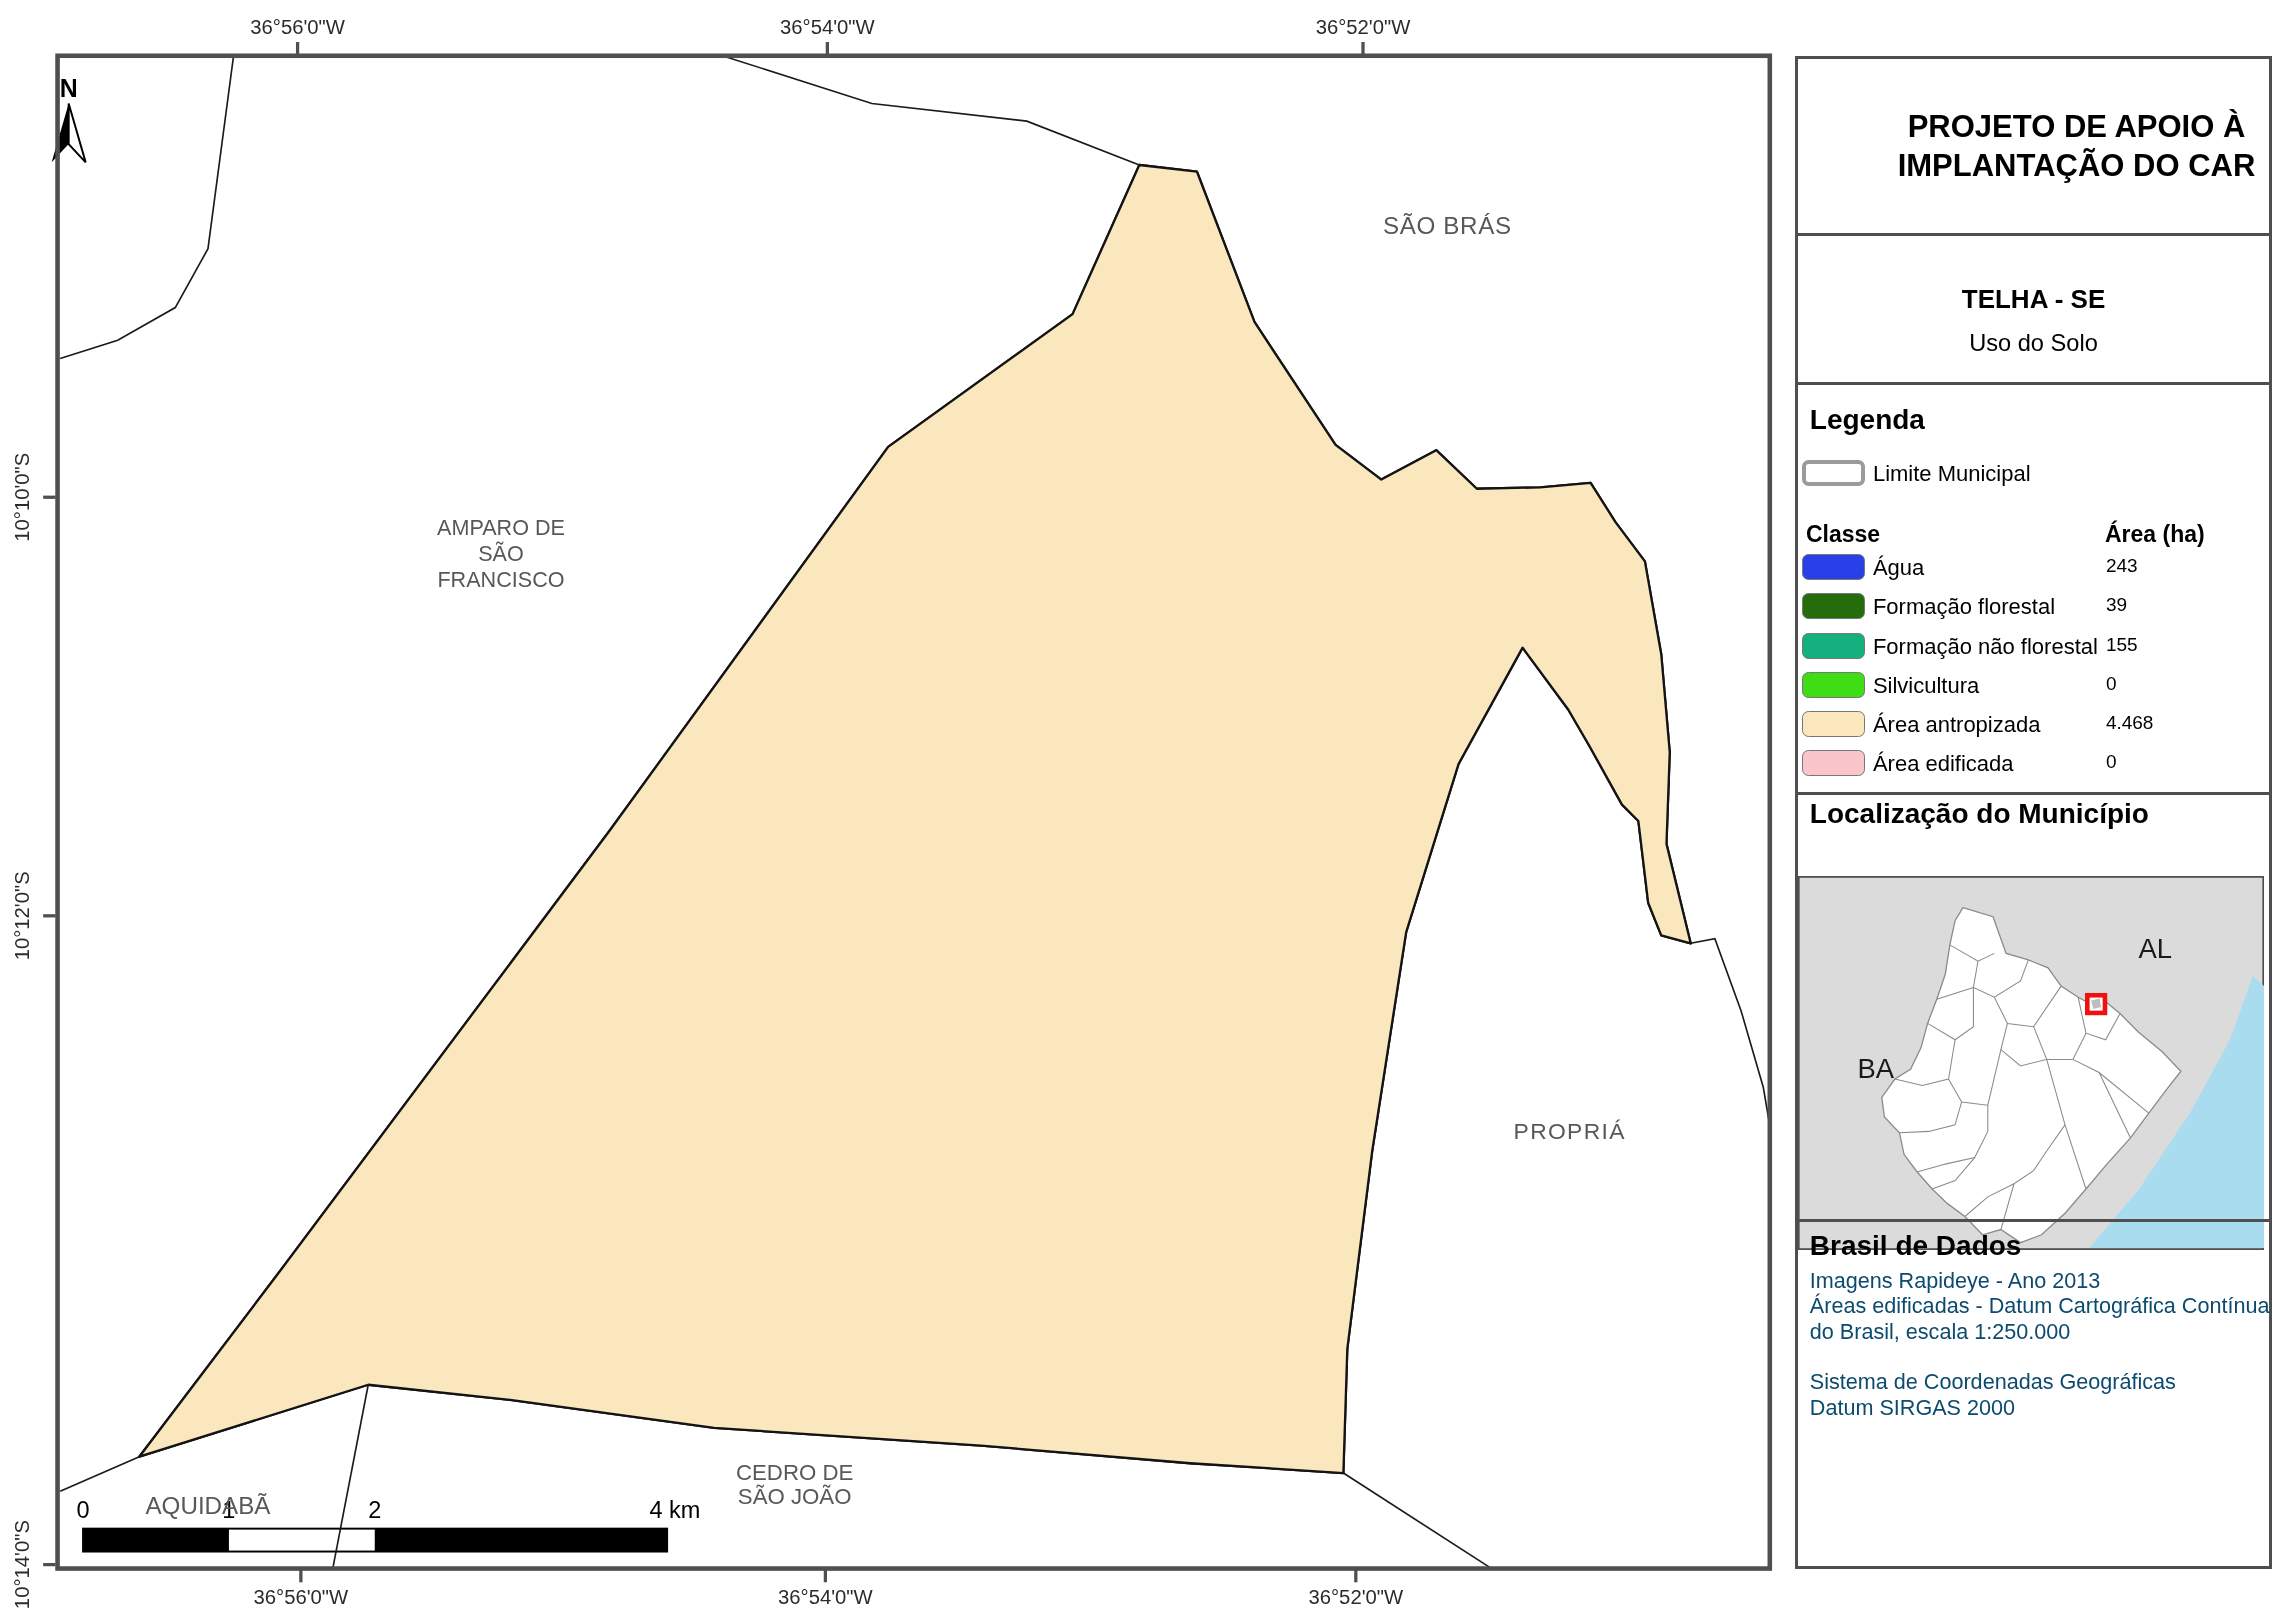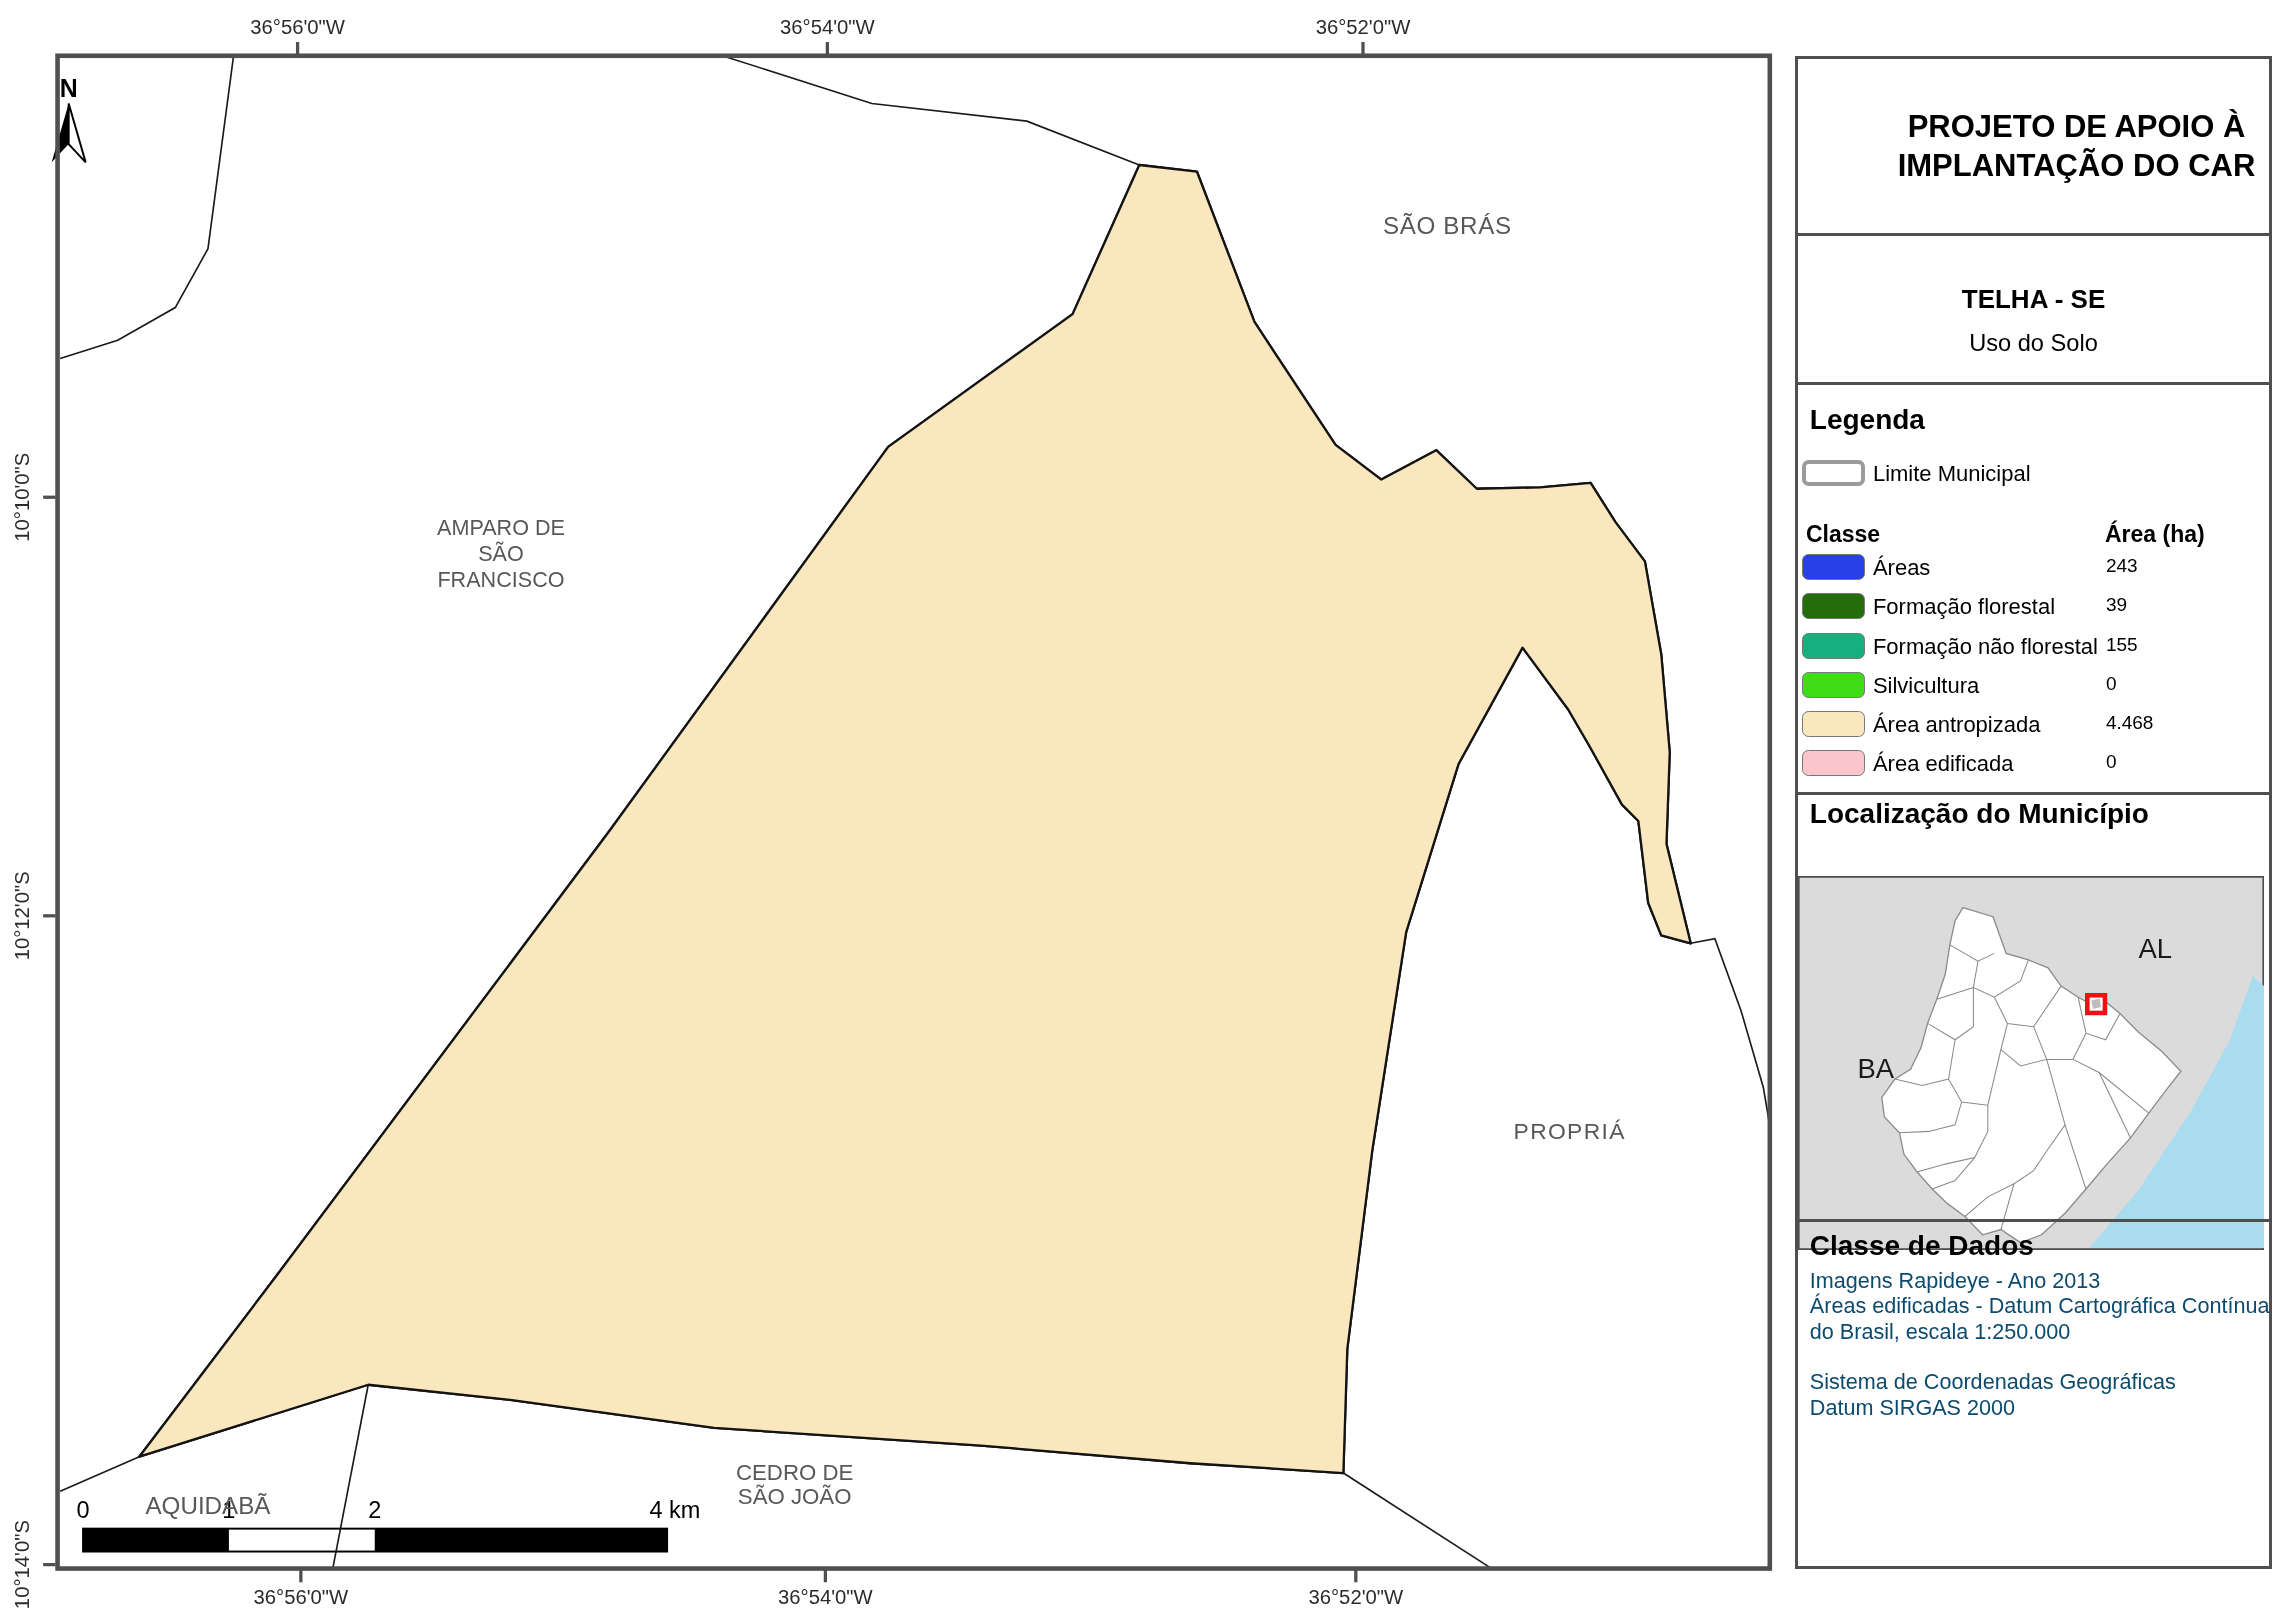--- a/index.html
+++ b/index.html
@@ -235,21 +235,21 @@
   <div class="leg-row" style="top:401px">
     <div class="swatch limite"></div>
     <div class="leg-label">Limite Municipal</div>
   </div>
 
   <div class="leg-colhead" style="left:7.9px;top:462px">Classe</div>
   <div class="leg-colhead" style="left:307px;top:462px">Área (ha)</div>
 
   <div class="leg-row" style="top:495px">
     <div class="swatch" style="background-color: rgb(40, 64, 232);"></div>
-    <div class="leg-label">Áreas</div>
+    <div class="leg-label">Água</div>
     <div class="leg-val">243</div>
   </div>
   <div class="leg-row" style="top:534px">
     <div class="swatch" style="background-color: rgb(37, 108, 13);"></div>
     <div class="leg-label">Formação florestal</div>
     <div class="leg-val">39</div>
   </div>
   <div class="leg-row" style="top:574px">
     <div class="swatch" style="background-color: rgb(20, 176, 125);"></div>
     <div class="leg-label">Formação não florestal</div>
@@ -305,21 +305,21 @@
       </g>
       <rect x="442" y="182" width="27" height="27" fill="#ffffff" stroke="#ee1111" stroke-width="7"></rect>
       <path fill="#bdbdbd" d="M 448,190 L 461,187 L 463,200 L 451,203 Z"></path>
       <text x="546" y="125" font-size="42" fill="#1a1a1a" text-anchor="middle">AL</text>
       <text x="119" y="308" font-size="42" fill="#1a1a1a" text-anchor="middle">BA</text>
     </svg>
   </div>
 
   <div class="divider" style="top:1160px"></div>
 
-  <div class="sec-head" style="top:1171px">Classe de Dados</div>
+  <div class="sec-head" style="top:1171px">Brasil de Dados</div>
   <div class="src-line" style="top:1209px">Imagens Rapideye - Ano 2013</div>
   <div class="src-line" style="top:1234px">Áreas edificadas - Datum Cartográfica Contínua</div>
   <div class="src-line" style="top:1260px">do Brasil, escala 1:250.000</div>
   <div class="src-line" style="top:1310px">Sistema de Coordenadas Geográficas</div>
   <div class="src-line" style="top:1336px">Datum SIRGAS 2000</div>
 
 </div>
 
 </div>
 

